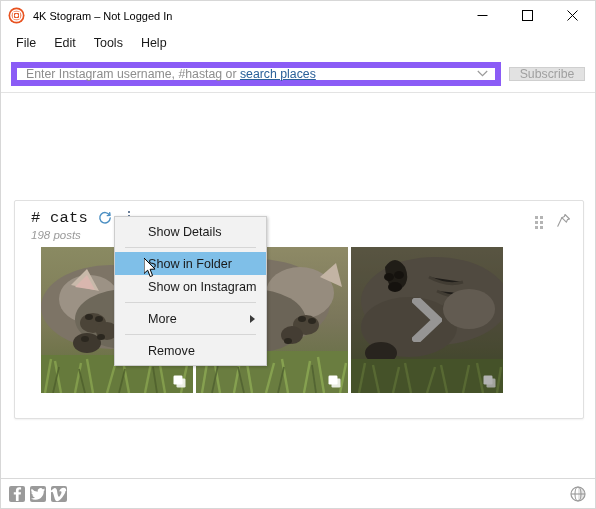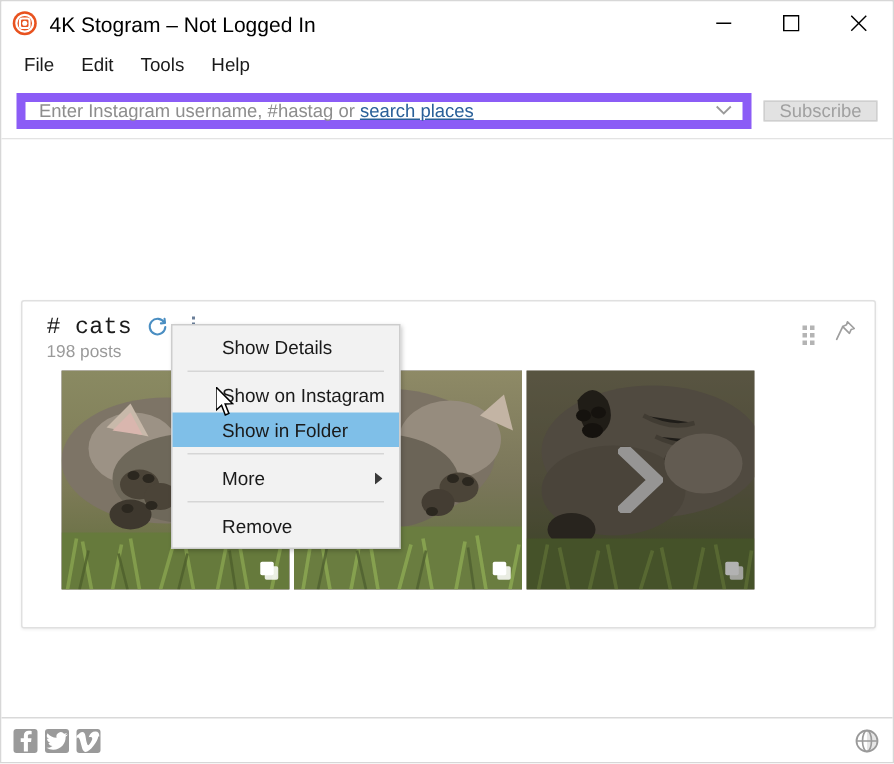--- a/index.html
+++ b/index.html
@@ -19,21 +19,21 @@
 
   
   .titlebar {
     height: 29px; flex: 0 0 29px;
     background: #ffffff;
     display: flex; align-items: center;
     position: relative;
   }
   .app-icon { width: 17px; height: 17px; margin-left: 7px; margin-right: 8px; flex: 0 0 17px; }
   .title-text {
-    font-size: 14px; color: #000000; white-space: nowrap;
+    font-size: 11px; color: #000000; white-space: nowrap;
   }
   .win-controls {
     position: absolute; right: 0; top: 0; height: 29px;
     display: flex; align-items: stretch;
   }
   .win-btn {
     width: 45px; height: 29px;
     display: flex; align-items: center; justify-content: center;
     cursor: default;
   }
@@ -111,21 +111,21 @@
   .hash-title {
     font-size: 15.5px; color: #1a1a1a; letter-spacing: .2px;
   }
   .refresh-icon { margin-left: 10px; width: 14px; height: 14px; }
   .dots-vert {
     margin-left: 11px; width: 12px; height: 16px;
     display: flex; flex-direction: column; align-items: center;
     justify-content: center; gap: 2px;
   }
   .dots-vert i { width: 2px; height: 2px; background: #6b7f99; display: block; }
-  .post-count { font-size: 11.5px; color: #9a9a9a; margin-top: 2px; }
+  .post-count { font-size: 11.5px; color: #9a9a9a; margin-top: 2px; font-style: italic; }
   .card-head-right {
     position: absolute; right: 12px; top: 12px;
     display: flex; align-items: center; gap: 12px;
   }
   .grip {
     width: 9px; height: 13px;
     display: grid; grid-template-columns: 3px 3px; grid-template-rows: 3px 3px 3px;
     gap: 2px;
   }
   .grip i { width: 3px; height: 3px; background: #b4b4b4; display:block; }
@@ -460,22 +460,22 @@
               </svg>
             </span>
           </div>
 
         </div>
       </div>
 
       <div class="ctx-menu">
         <div class="ctx-item">Show Details</div>
         <div class="ctx-sep"></div>
+        <div class="ctx-item selected">Show in Folder</div>
         <div class="ctx-item">Show on Instagram</div>
-        <div class="ctx-item selected">Show in Folder</div>
         <div class="ctx-sep"></div>
         <div class="ctx-item">
           <span>More</span>
           <span class="submenu-arrow">
             <svg width="5" height="8" viewBox="0 0 5 8">
                 <polygon points="0,0 5,4 0,8" fill="#3a3a3a"></polygon>
               </svg>
           </span>
         </div>
         <div class="ctx-sep"></div>

